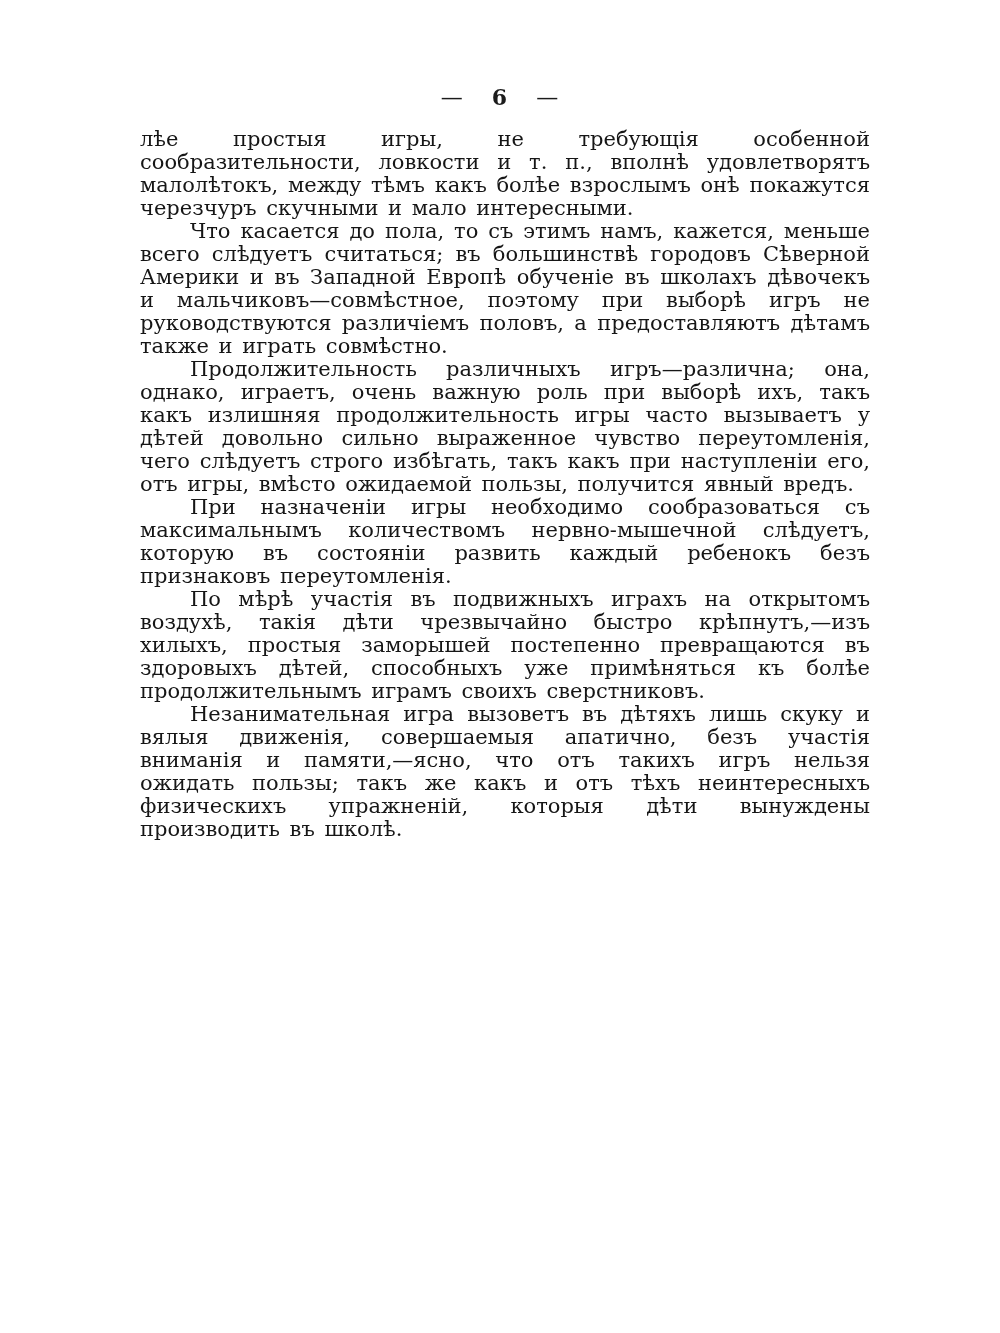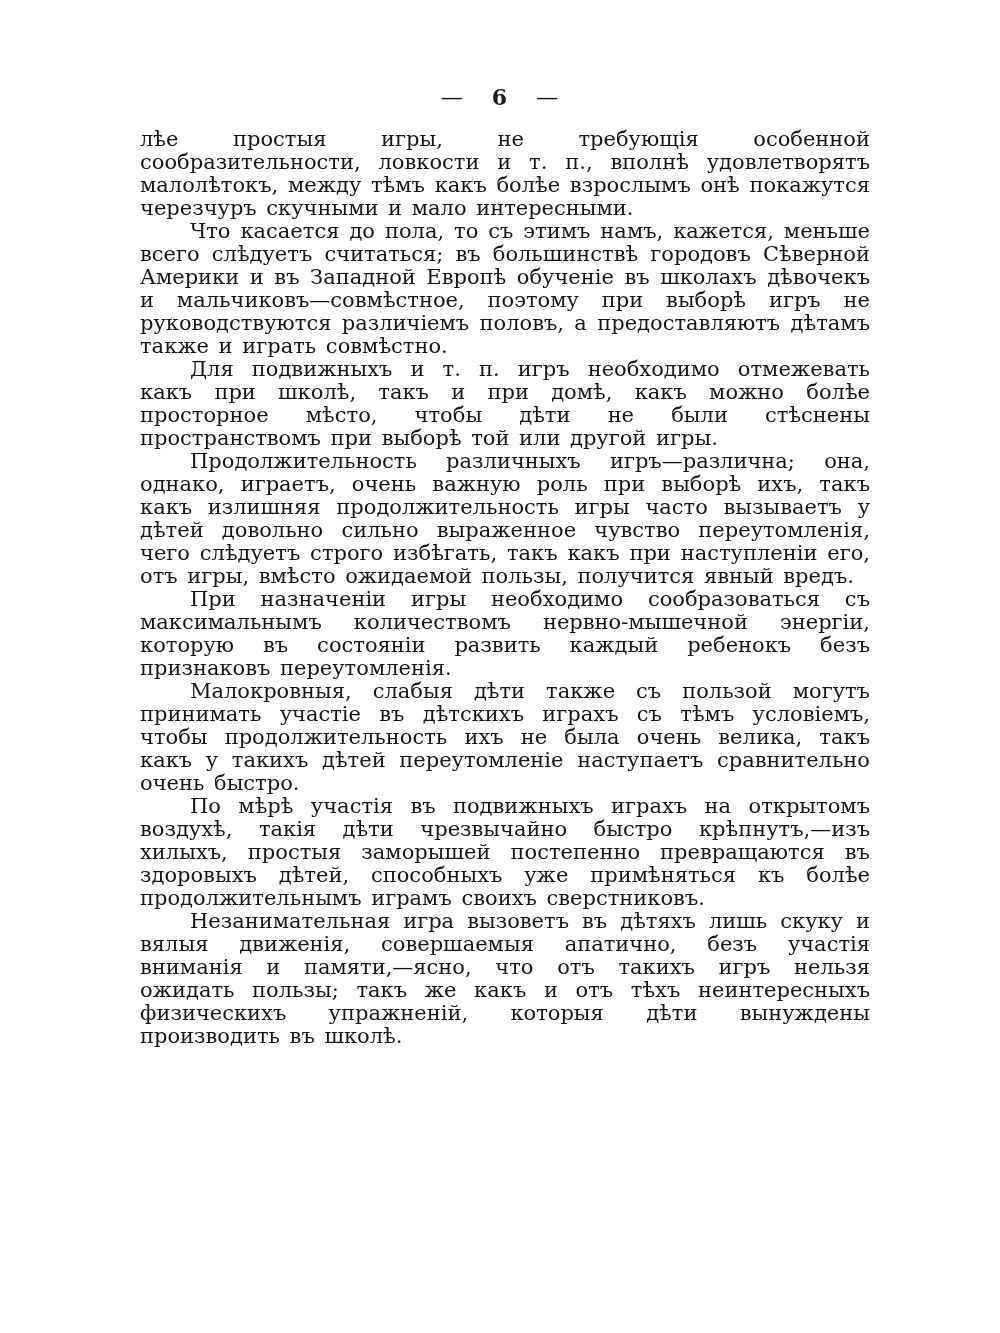--- a/index.html
+++ b/index.html
@@ -69,21 +69,19 @@
 
   <div class="page-header">
     <span class="dash">—</span>
     <span class="num">6</span>
     <span class="dash">—</span>
   </div>
 
   <div class="text-block">
       <p class="para no-indent">лѣе простыя игры, не требующія особенной сообразительности, ловкости и т. п., вполнѣ удовлетворятъ малолѣтокъ, между тѣмъ какъ болѣе взрослымъ онѣ покажутся черезчуръ скучными и мало интересными.</p>
       <p class="para">Что касается до пола, то съ этимъ намъ, кажется, меньше всего слѣдуетъ считаться; въ большинствѣ городовъ Сѣверной Америки и въ Западной Европѣ обученіе въ школахъ дѣвочекъ и мальчиковъ—совмѣстное, поэтому при выборѣ игръ не руководствуются различіемъ половъ, а предоставляютъ дѣтамъ также и играть совмѣстно.</p>
-      <p class="para">Для подвижныхъ и т. п. игръ необходимо отмежевать какъ при школѣ, такъ и при домѣ, какъ можно болѣе просторное мѣсто, чтобы дѣти не были стѣснены пространствомъ при выборѣ той или другой игры.</p>
       <p class="para">Продолжительность различныхъ игръ—различна; она, однако, играетъ, очень важную роль при выборѣ ихъ, такъ какъ излишняя продолжительность игры часто вызываетъ у дѣтей довольно сильно выраженное чувство переутомленія, чего слѣдуетъ строго избѣгать, такъ какъ при наступленіи его, отъ игры, вмѣсто ожидаемой пользы, получится явный вредъ.</p>
-      <p class="para">При назначеніи игры необходимо сообразоваться съ максимальнымъ количествомъ нервно-мышечной энергіи, которую въ состояніи развить каждый ребенокъ безъ признаковъ переутомленія.</p>
-      <p class="para">Малокровныя, слабыя дѣти также съ пользой могутъ принимать участіе въ дѣтскихъ играхъ съ тѣмъ условіемъ, чтобы продолжительность ихъ не была очень велика, такъ какъ у такихъ дѣтей переутомленіе наступаетъ сравнительно очень быстро.</p>
+      <p class="para">При назначеніи игры необходимо сообразоваться съ максимальнымъ количествомъ нервно-мышечной слѣдуетъ, которую въ состояніи развить каждый ребенокъ безъ признаковъ переутомленія.</p>
       <p class="para">По мѣрѣ участія въ подвижныхъ играхъ на открытомъ воздухѣ, такія дѣти чрезвычайно быстро крѣпнутъ,—изъ хилыхъ, простыя заморышей постепенно превращаются въ здоровыхъ дѣтей, способныхъ уже примѣняться къ болѣе продолжительнымъ играмъ своихъ сверстниковъ.</p>
       <p class="para">Незанимательная игра вызоветъ въ дѣтяхъ лишь скуку и вялыя движенія, совершаемыя апатично, безъ участія вниманія и памяти,—ясно, что отъ такихъ игръ нельзя ожидать пользы; такъ же какъ и отъ тѣхъ неинтересныхъ физическихъ упражненій, которыя дѣти вынуждены производить въ школѣ.</p>
     </div>
 
 </div>
 
 </body></html>

